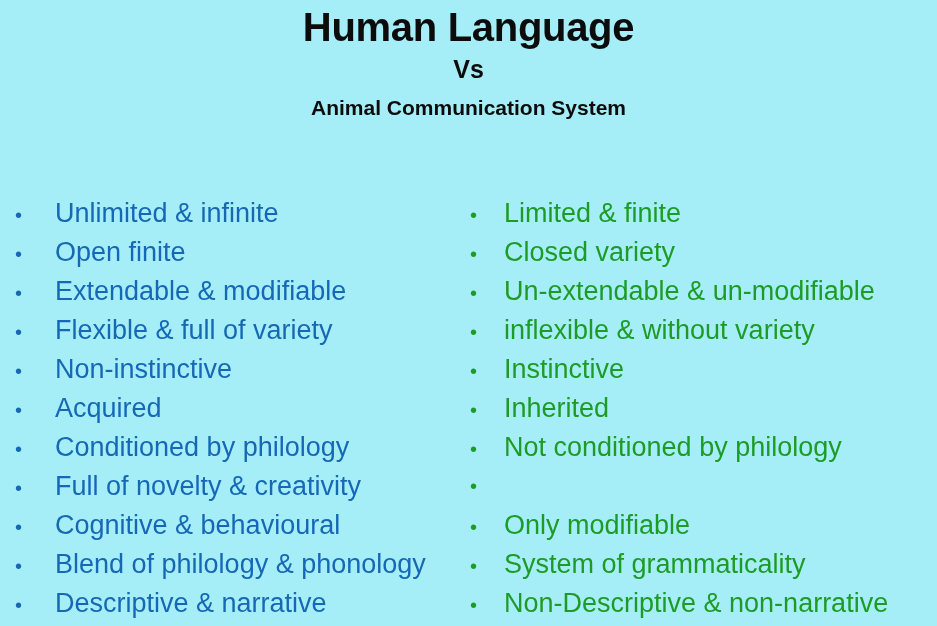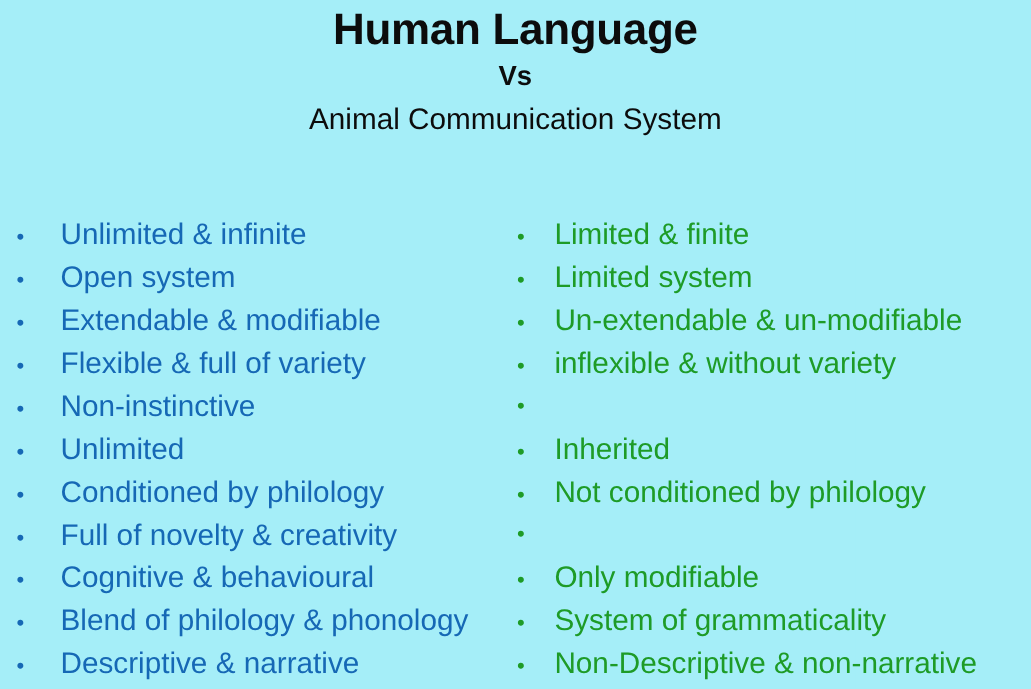--- a/index.html
+++ b/index.html
@@ -41,22 +41,22 @@
     padding-top: 4px;
     white-space: nowrap;
   }
   .title-line-2 {
     font-size: 25px;
     font-weight: bold;
     line-height: 38px;
     white-space: nowrap;
   }
   .title-line-3 {
-    font-size: 27px;
-    font-weight: normal;
+    font-size: 21px;
+    font-weight: bold;
     line-height: 40px;
     white-space: nowrap;
   }
 
   
   .columns {
     position: absolute;
     left: 0;
     top: 194px;
     width: 937px;
@@ -116,37 +116,37 @@
 
   <div class="columns">
 
     <div class="column column-left">
         <div class="bullet-row">
           <span class="bullet-marker">•</span>
           <span class="bullet-text">Unlimited &amp; infinite</span>
         </div>
         <div class="bullet-row">
           <span class="bullet-marker">•</span>
-          <span class="bullet-text">Open system</span>
+          <span class="bullet-text">Open finite</span>
         </div>
         <div class="bullet-row">
           <span class="bullet-marker">•</span>
           <span class="bullet-text">Extendable &amp; modifiable</span>
         </div>
         <div class="bullet-row">
           <span class="bullet-marker">•</span>
           <span class="bullet-text">Flexible &amp; full of variety</span>
         </div>
         <div class="bullet-row">
           <span class="bullet-marker">•</span>
           <span class="bullet-text">Non-instinctive</span>
         </div>
         <div class="bullet-row">
           <span class="bullet-marker">•</span>
-          <span class="bullet-text">Unlimited</span>
+          <span class="bullet-text">Acquired</span>
         </div>
         <div class="bullet-row">
           <span class="bullet-marker">•</span>
           <span class="bullet-text">Conditioned by philology</span>
         </div>
         <div class="bullet-row">
           <span class="bullet-marker">•</span>
           <span class="bullet-text">Full of novelty &amp; creativity</span>
         </div>
         <div class="bullet-row">
@@ -163,32 +163,33 @@
         </div>
       </div>
 
     <div class="column column-right">
         <div class="bullet-row">
           <span class="bullet-marker">•</span>
           <span class="bullet-text">Limited &amp; finite</span>
         </div>
         <div class="bullet-row">
           <span class="bullet-marker">•</span>
-          <span class="bullet-text">Limited system</span>
+          <span class="bullet-text">Closed variety</span>
         </div>
         <div class="bullet-row">
           <span class="bullet-marker">•</span>
           <span class="bullet-text">Un-extendable &amp; un-modifiable</span>
         </div>
         <div class="bullet-row">
           <span class="bullet-marker">•</span>
           <span class="bullet-text">inflexible &amp; without variety</span>
         </div>
         <div class="bullet-row">
           <span class="bullet-marker">•</span>
+          <span class="bullet-text">Instinctive</span>
         </div>
         <div class="bullet-row">
           <span class="bullet-marker">•</span>
           <span class="bullet-text">Inherited</span>
         </div>
         <div class="bullet-row">
           <span class="bullet-marker">•</span>
           <span class="bullet-text">Not conditioned by philology</span>
         </div>
         <div class="bullet-row">

